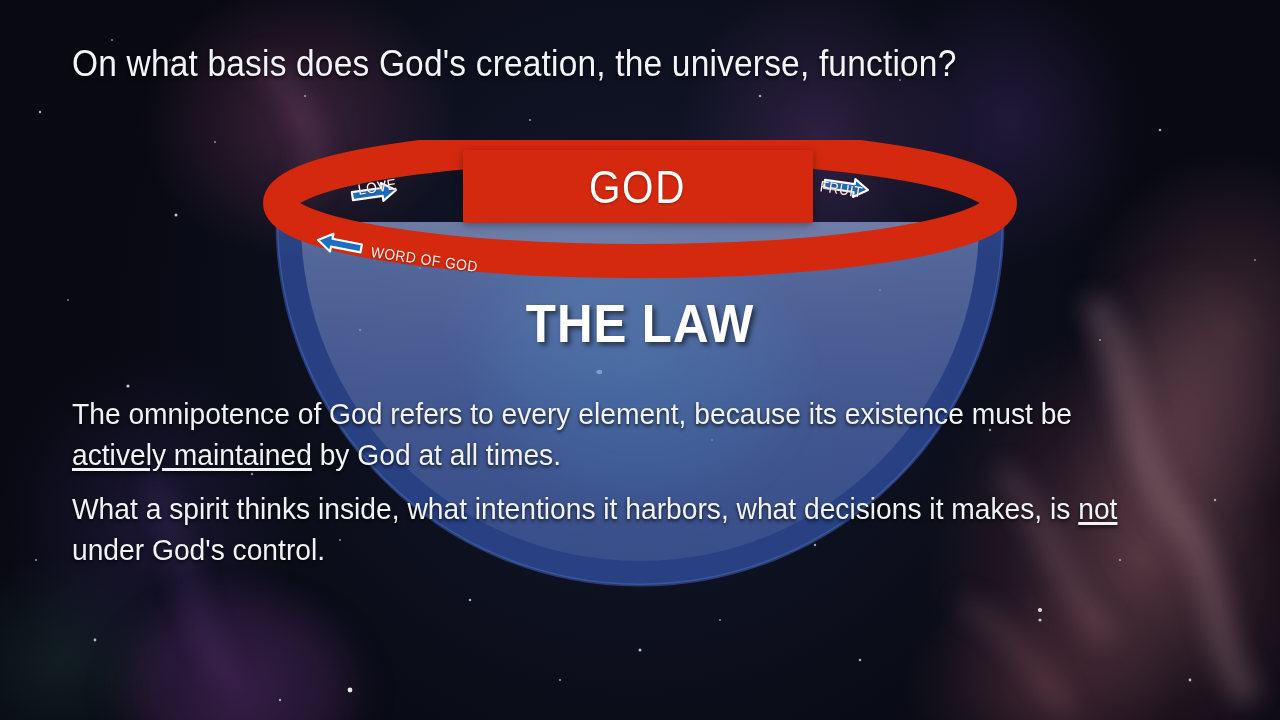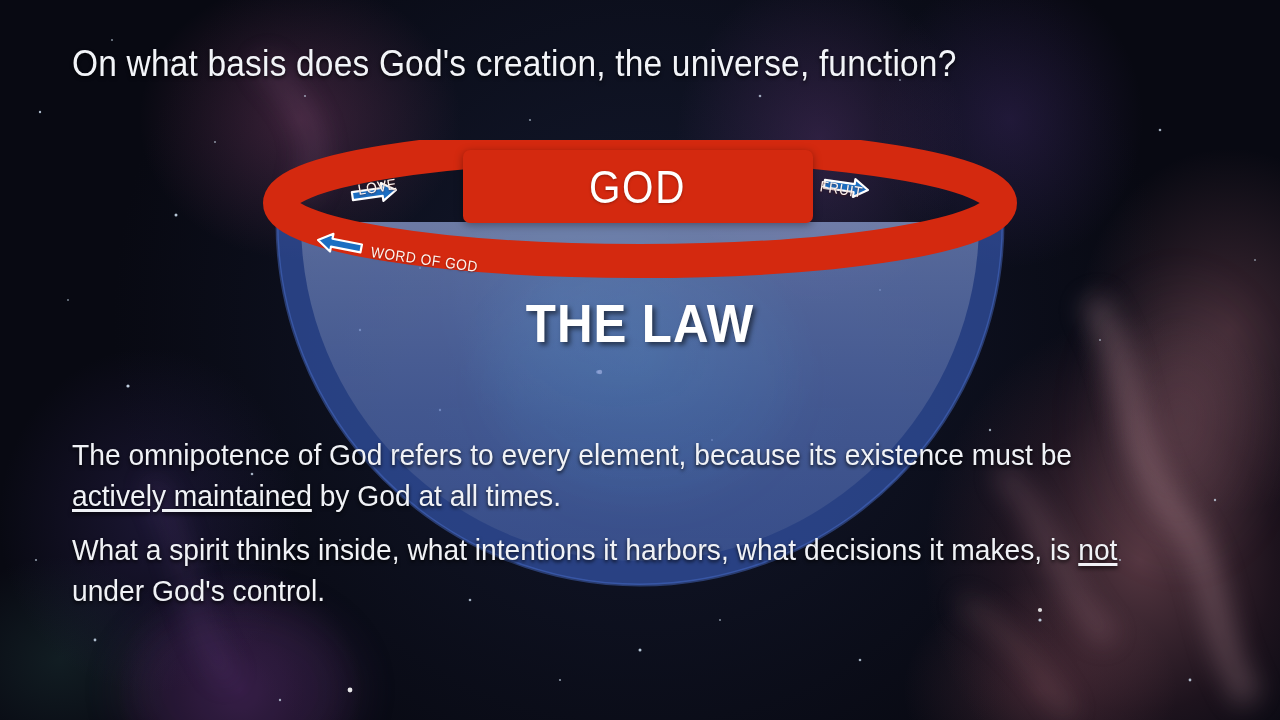--- a/index.html
+++ b/index.html
@@ -69,21 +69,21 @@
   }
 
   
   #god-box {
     position: absolute;
     left: 463px;
     top: 150px;
     width: 350px;
     height: 73px;
     background: #d4290f;
-    border-radius: 7px;
+    border-radius: 2px;
     display: flex;
     align-items: center;
     justify-content: center;
     box-shadow: 0 2px 8px rgba(0,0,0,0.35);
   }
   #god-label {
     color: #ffffff;
     font-size: 47px;
     font-weight: 300;
     letter-spacing: 2px;
@@ -139,21 +139,20 @@
     transform: scaleX(0.93);
     text-shadow: 3px 3px 5px rgba(0,0,0,0.55);
     line-height: 1.05;
   }
 
   #body-copy {
     position: absolute;
     left: 72px;
     top: 394px;
     width: 1120px;
-    margin-top: 41px;
   }
   .para {
     color: #f0f2f6;
     font-size: 30px;
     font-weight: 300;
     line-height: 1.35;
     font-family: "Liberation Sans Narrow", "Liberation Sans", sans-serif;
     transform: scaleX(0.94);
     transform-origin: left top;
     text-shadow: 0 2px 4px rgba(0,0,0,0.8);

